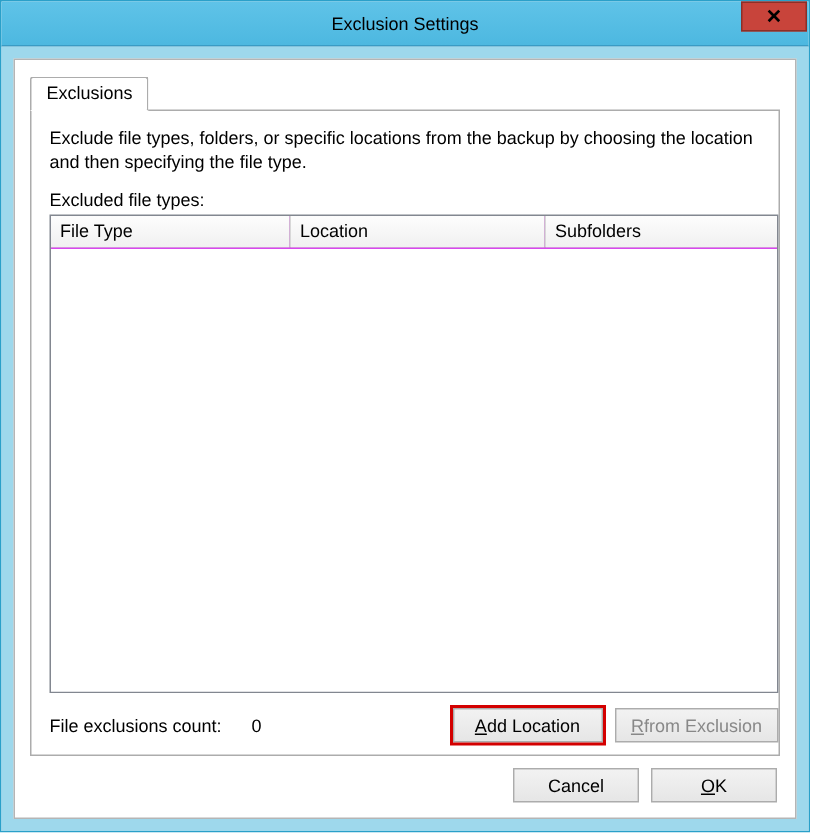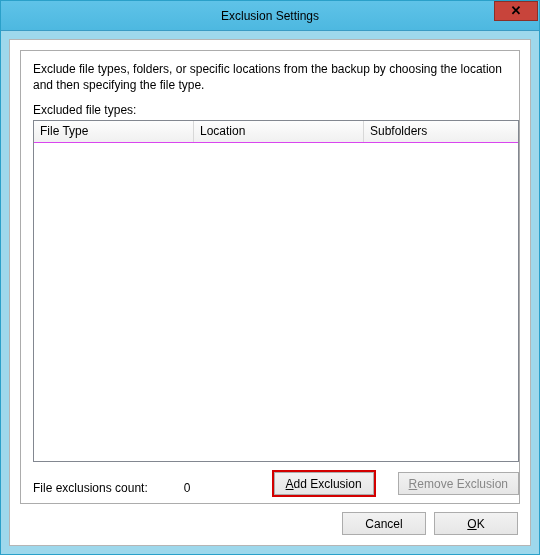--- a/index.html
+++ b/index.html
@@ -119,23 +119,23 @@
       font-size: 12px;
       color: #000;
       background: linear-gradient(to bottom, #fdfdfd, #f0f0f0);
     }
     .lv-col.filetype { width: 160px; }
     .lv-col.location { width: 170px; }
     .lv-col.subfolders { flex: 1; border-right: none; }
     .lv-body { flex: 1; background: #fff; }
     .count-row {
       display: flex;
-      align-items: flex-end;
+      align-items: center;
       margin-top: 10px;
-      gap: 24px;
+      gap: 8px;
     }
     .count-label { font-size: 12px; }
     .count-value { font-size: 12px; margin-left: 12px; }
     .spacer { flex: 1; }
     .btn {
       min-width: 100px;
       height: 23px;
       border: 1px solid #acacac;
       background: linear-gradient(to bottom, #f2f2f2, #e6e6e6);
       font-size: 12px;
@@ -166,37 +166,40 @@
 
 <div class="window">
   <div class="titlebar">
     <span class="title">Exclusion Settings</span>
     <div class="close-btn">
       <span>✕</span>
     </div>
   </div>
   <div class="client">
     <div class="inner">
+      <div class="tabstrip">
+        <div class="tab">Exclusions</div>
+      </div>
       <div class="tabpanel">
         <div class="desc">Exclude file types, folders, or specific locations from the backup by choosing the location and then specifying the file type.</div>
         <div class="list-label">Excluded file types:</div>
         <div class="listview">
           <div class="lv-header">
             <div class="lv-col filetype">File Type</div>
             <div class="lv-col location">Location</div>
             <div class="lv-col subfolders">Subfolders</div>
           </div>
           <div class="lv-body"></div>
         </div>
         <div class="count-row">
           <span class="count-label">File exclusions count:</span>
           <span class="count-value">0</span>
           <span class="spacer"></span>
-          <button class="btn highlight"><span class="ul">A</span><span>dd Exclusion</span></button>
-          <button class="btn disabled"><span class="ul">R</span><span>emove Exclusion</span></button>
+          <button class="btn highlight"><span class="ul">A</span><span>dd Location</span></button>
+          <button class="btn disabled"><span class="ul">R</span><span>from Exclusion</span></button>
         </div>
       </div>
       <div class="footer">
         <button class="btn">Cancel</button>
         <button class="btn"><span class="ul">O</span><span>K</span></button>
       </div>
     </div>
   </div>
 </div>
 

